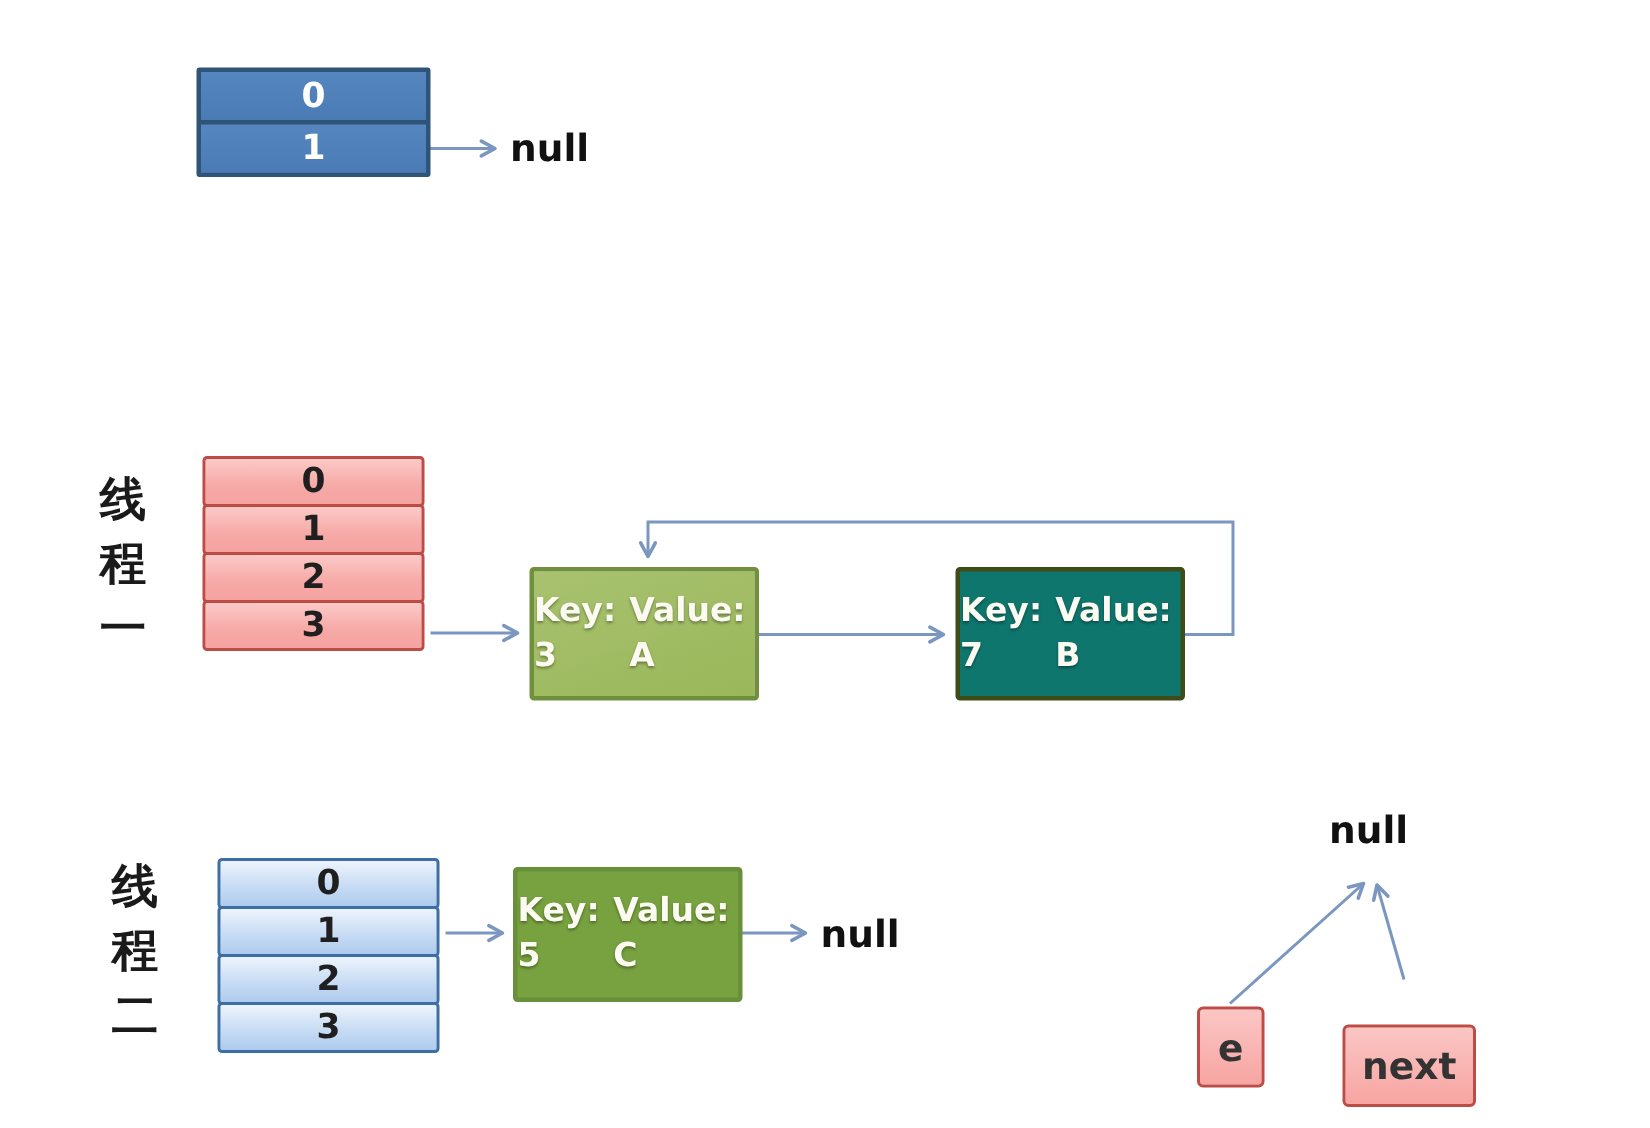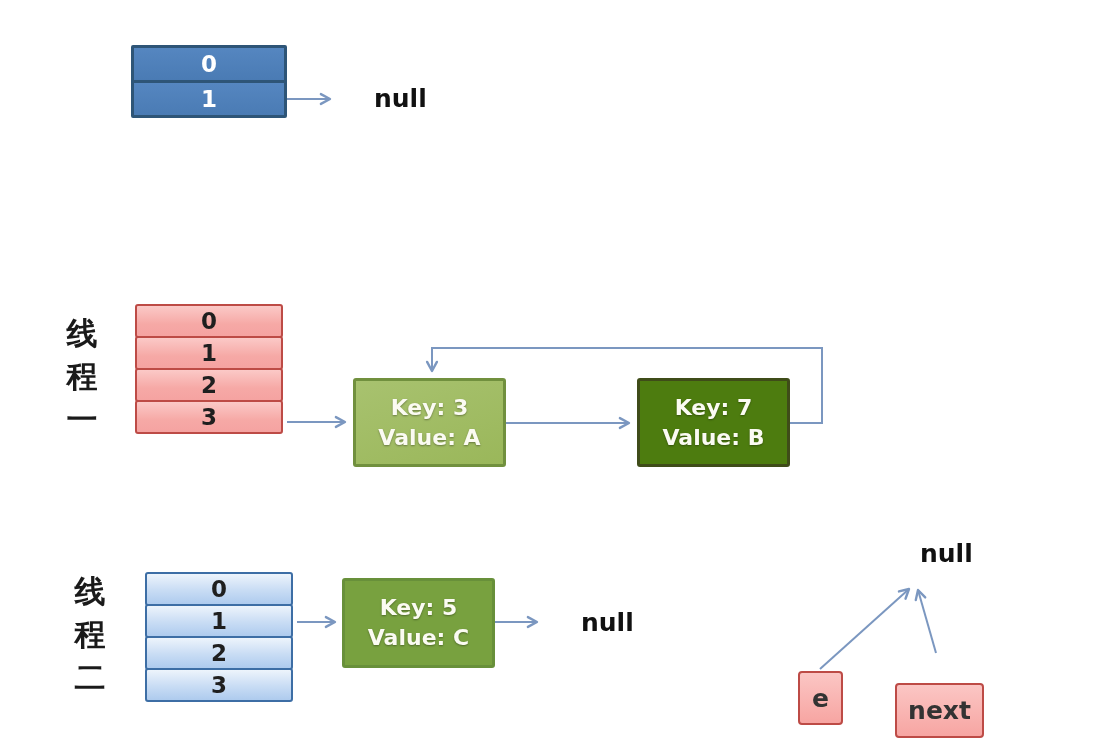--- a/index.html
+++ b/index.html
@@ -68,46 +68,46 @@
     font-weight: bold; font-size: 31px; line-height: 43px;
     text-align: center;
   }
   .thread-label span { display: block; }
   .thread1-label { left: 60px; top: 312px; }
   .thread2-label { left: 68px; top: 570px; }
 
   
   .knode {
     position: absolute; z-index: 2;
-    display: flex; flex-direction: column; justify-content: center; align-items: center;
+    display: flex; flex-direction: row; justify-content: center; align-items: center;
     border-radius: 3px;
     color: #FBFBF2;
     font-weight: bold; font-size: 22px; line-height: 30px;
     text-shadow: 0 1px 2px rgba(0,0,0,0.35);
   }
   .node-a {
     left: 353px; top: 378px; width: 147px; height: 83px;
     background: linear-gradient(160deg, #A8C26F 0%, #9AB75A 100%);
     border: 3px solid #71903E;
   }
   .node-b {
     left: 637px; top: 378px; width: 147px; height: 83px;
-    background: #4d7c0f;
+    background: #0f766e;
     border: 3px solid #3F4C19;
   }
   .node-c {
     left: 342px; top: 578px; width: 147px; height: 84px;
     background: #78A13F;
     border: 3px solid #68903A;
   }
 
   
   .null-label {
     position: absolute; z-index: 2;
-    color: #111111; font-weight: bold; font-size: 25px; line-height: 28px; margin-left: 34px;
+    color: #111111; font-weight: bold; font-size: 25px; line-height: 28px;
   }
   .null-top { left: 340px; top: 85px; }
   .null-mid { left: 547px; top: 609px; }
   .null-bottom { left: 886px; top: 540px; }
 
   
   .pbox {
     position: absolute; z-index: 2;
     display: flex; align-items: center; justify-content: center;
     border: 2px solid #BD4B46;

